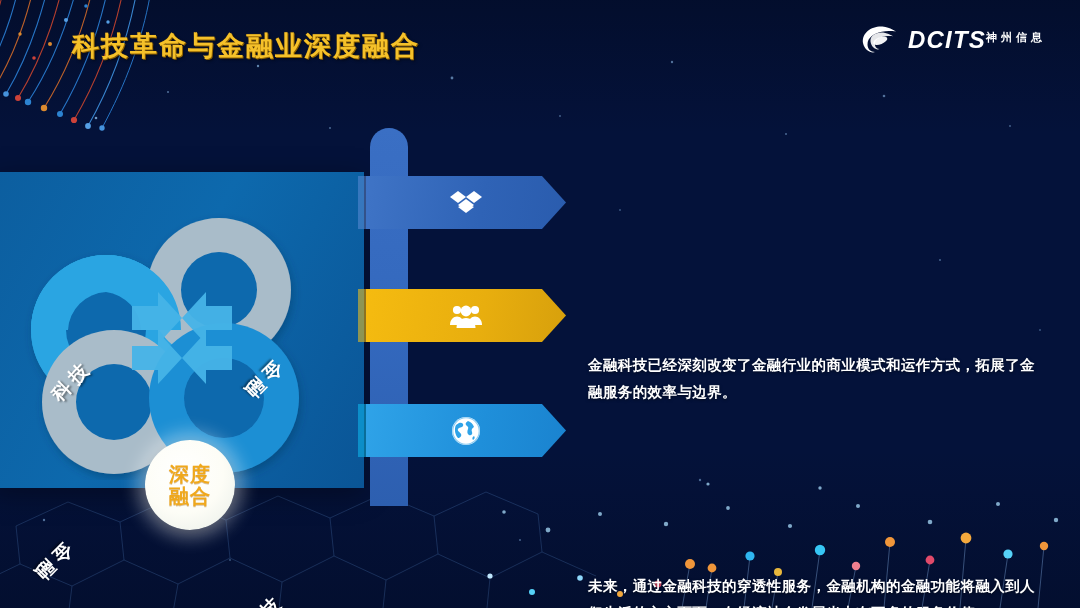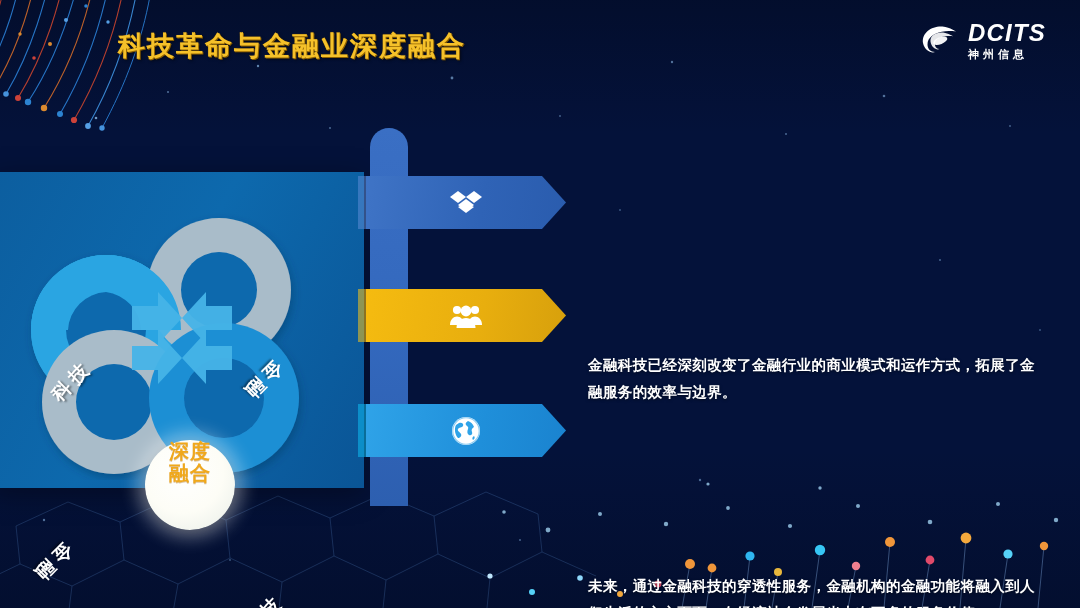--- a/index.html
+++ b/index.html
@@ -22,33 +22,33 @@
     background-color:#04123a;
   }
   .slide::after{
     content:"";
     position:absolute; inset:0;
     background:linear-gradient(180deg, rgba(2,10,34,0.55) 0%, rgba(2,10,34,0) 22%, rgba(2,10,34,0) 74%, rgba(2,10,34,0.45) 100%);
     pointer-events:none;
   }
 
   
-  .header { position:absolute; top:0; left:0; right:0; height:92px; z-index:6;margin-left:46px; }
+  .header { position:absolute; top:0; left:0; right:0; height:92px; z-index:6; }
   .title {
     position:absolute; left:72px; top:28px;
     font-size:27px; font-weight:bold; letter-spacing:2px;
     color:#f5c12a;
     text-shadow:0 0 1px #8a5d00, 1px 1px 0 #8d6100, 2px 2px 3px rgba(0,0,0,.55);
     white-space:nowrap;
   }
 
   
   .logo { position:absolute; right:34px; top:20px; display:flex; align-items:center; gap:9px; }
   .logo-mark { width:42px; height:40px; flex:0 0 auto; }
-  .logo-txt { display:flex; flex-direction:column; line-height:1; }
+  .logo-txt { display:flex; flex-direction:row; line-height:1; }
   .logo-en { font-size:24px; font-weight:bold; letter-spacing:1.2px; color:#ffffff; font-style:italic; }
   .logo-cn { font-size:11px; font-weight:bold; letter-spacing:4px; color:#ffffff; margin-top:4px; }
 
   
   .burst { position:absolute; left:-38px; top:-52px; width:250px; height:250px; z-index:2; opacity:.95; }
   .starfield { position:absolute; inset:0; z-index:1; pointer-events:none; }
   .hexnet { position:absolute; left:-20px; bottom:-10px; width:620px; height:150px; z-index:1; opacity:.5; }
   .particles { position:absolute; right:0; bottom:0; width:620px; height:140px; z-index:2; }
 
   
@@ -66,21 +66,21 @@
   }
   .pl-tl { left:56px;  top:196px; transform:rotate(-45deg); }
   .pl-tr { left:246px; top:196px; transform:rotate(135deg); }
   .pl-bl { left:36px;  top:378px; transform:rotate(135deg); }
   .pl-br { left:248px; top:430px; transform:rotate(-45deg); }
 
   .core {
     position:absolute; left:153px; top:268px; width:90px; height:90px; border-radius:50%;
     background:radial-gradient(circle at 42% 36%, #ffffff 0%, #fdfdf6 52%, #f1f4ee 78%, #e4ebe6 100%);
     box-shadow:0 0 18px 7px rgba(255,255,255,.40), 0 3px 8px rgba(0,0,0,.25);
-    display:flex; flex-direction:column; align-items:center; 
+    display:flex; flex-direction:column; align-items:center; justify-content:center;
     z-index:5;
   }
   .core span {
     color:#f0a81b; font-size:20px; font-weight:bold; letter-spacing:1px; line-height:1.12;
     text-shadow:0 1px 0 rgba(150,85,0,.35);
   }
 
   
   .spine {
     position:absolute; left:370px; top:128px; width:38px; height:378px;

